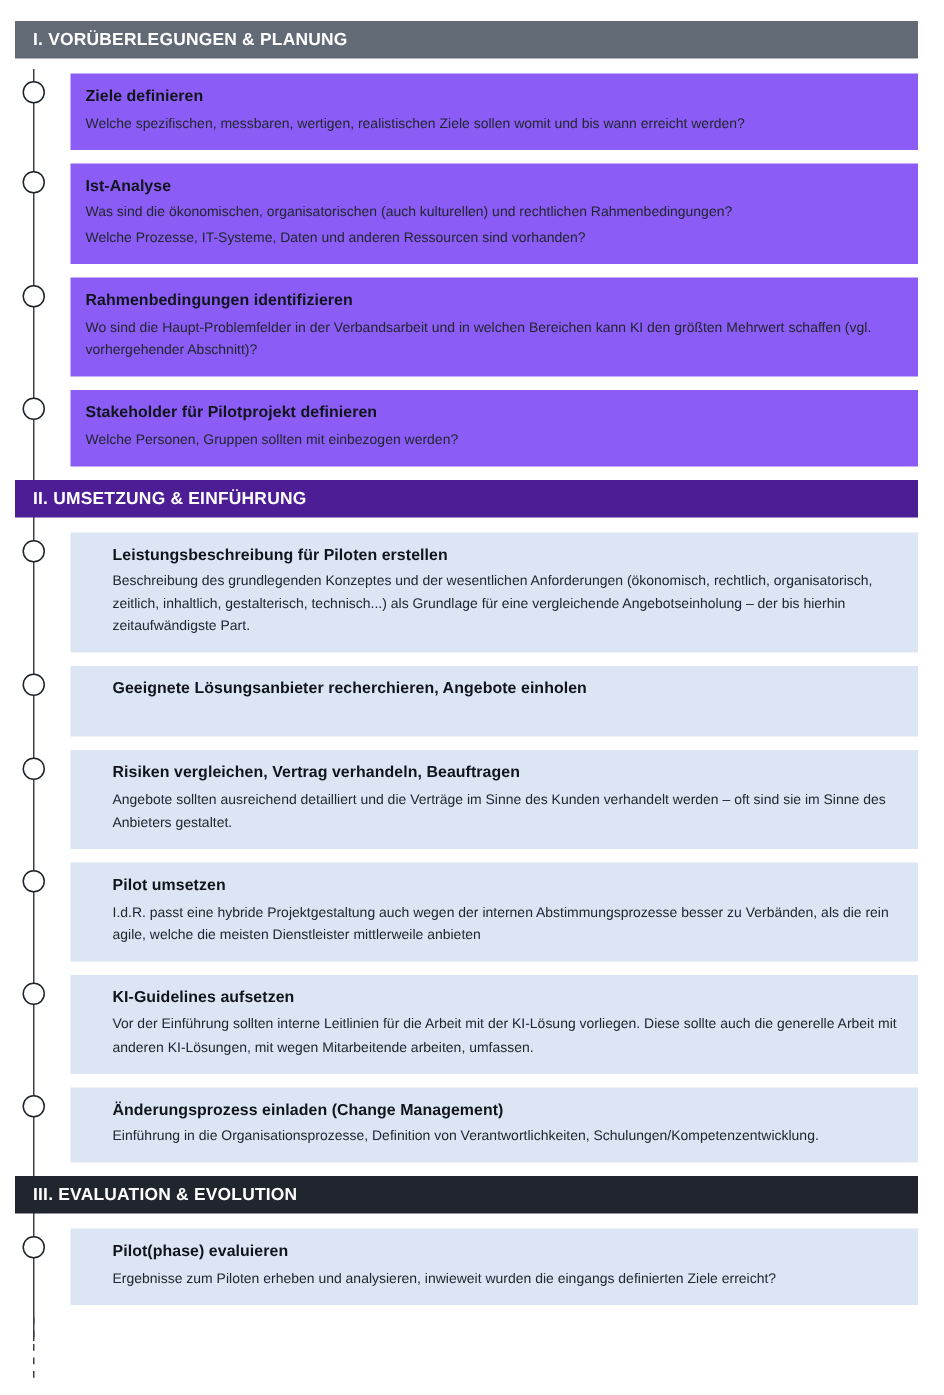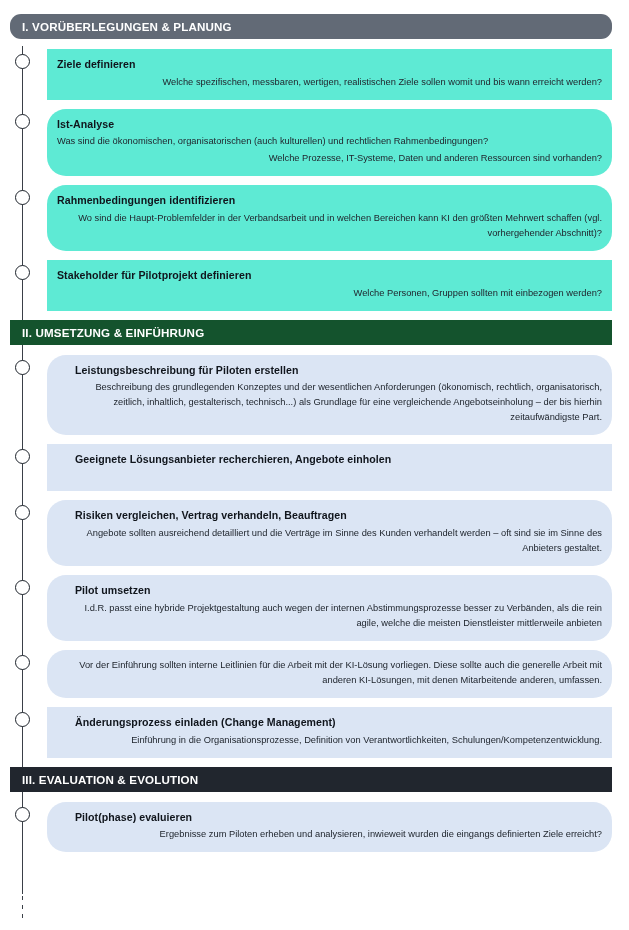--- a/index.html
+++ b/index.html
@@ -57,37 +57,37 @@
     align-items: center;
     padding-left: 12px;
     box-sizing: border-box;
     color: #ffffff;
     font-size: 11.6px;
     font-weight: bold;
     letter-spacing: 0.15px;
     position: relative;
     z-index: 3;
   }
-  .section-header.tone-1 { background: #626a76; border-radius: 11px; }
-  .section-header.tone-2 { background: #14532d; }
+  .section-header.tone-1 { background: #626a76; }
+  .section-header.tone-2 { background: #4c1d95; }
   .section-header.tone-3 { background: #21262e; }
 
   .section-gap-after { height: 10px; }
 
   
   .step {
     position: relative;
     display: block;
     margin-left: 47px;
     box-sizing: border-box;
     padding: 8px 10px 10px 10px;
     margin-bottom: 9px;
     z-index: 2;
   }
-  .step.shade-a { background: #5eead4; }
+  .step.shade-a { background: #8b5cf6; }
   .step.shade-b { background: #dbe5f4; padding-left: 28px; }
 
   .marker {
     position: absolute;
     left: -32.5px;
     top: 5px;
     width: 15px;
     height: 15px;
     border-radius: 50%;
     border: 1.9px solid #1d232b;
@@ -105,25 +105,25 @@
     letter-spacing: 0.05px;
   }
   .step-body p {
     font-size: 9.3px;
     font-weight: normal;
     color: #20262e;
     line-height: 1.62;
     margin: 0 0 2px 0;
     letter-spacing: 0.01px;
   }
-  .step-body p:last-child { margin-bottom: 0; text-align: right; }
+  .step-body p:last-child { margin-bottom: 0; }
 
   
   .h-tall   { min-height: 47px; }
-  .h-mid    { min-height: 41px; border-radius: 19px; }
+  .h-mid    { min-height: 41px; }
 </style>
 </head>
 <body>
 
 <div id="page">
   <div class="rail"></div>
   <div class="rail-dashed"></div>
   <div class="flow" id="flow">
       <div class="section-header tone-1">I. VORÜBERLEGUNGEN &amp; PLANUNG</div>
       <div class="section-gap-after"></div>
@@ -178,22 +178,23 @@
       </div>
       <div class="step shade-b h-mid">
         <span class="marker"></span>
         <div class="step-title">Pilot umsetzen</div>
         <div class="step-body">
           <p>I.d.R. passt eine hybride Projektgestaltung auch wegen der internen Abstimmungsprozesse besser zu Verbänden, als die rein agile, welche die meisten Dienstleister mittlerweile anbieten</p>
         </div>
       </div>
       <div class="step shade-b h-mid">
         <span class="marker"></span>
-        <div class="step-body">
-          <p>Vor der Einführung sollten interne Leitlinien für die Arbeit mit der KI-Lösung vorliegen. Diese sollte auch die generelle Arbeit mit anderen KI-Lösungen, mit denen Mitarbeitende anderen, umfassen.</p>
+        <div class="step-title">KI-Guidelines aufsetzen</div>
+        <div class="step-body">
+          <p>Vor der Einführung sollten interne Leitlinien für die Arbeit mit der KI-Lösung vorliegen. Diese sollte auch die generelle Arbeit mit anderen KI-Lösungen, mit wegen Mitarbeitende arbeiten, umfassen.</p>
         </div>
       </div>
       <div class="step shade-b h-tall">
         <span class="marker"></span>
         <div class="step-title">Änderungsprozess einladen (Change Management)</div>
         <div class="step-body">
           <p>Einführung in die Organisationsprozesse, Definition von Verantwortlichkeiten, Schulungen/Kompetenzentwicklung.</p>
         </div>
       </div>
       <div class="section-header tone-3">III. EVALUATION &amp; EVOLUTION</div>

